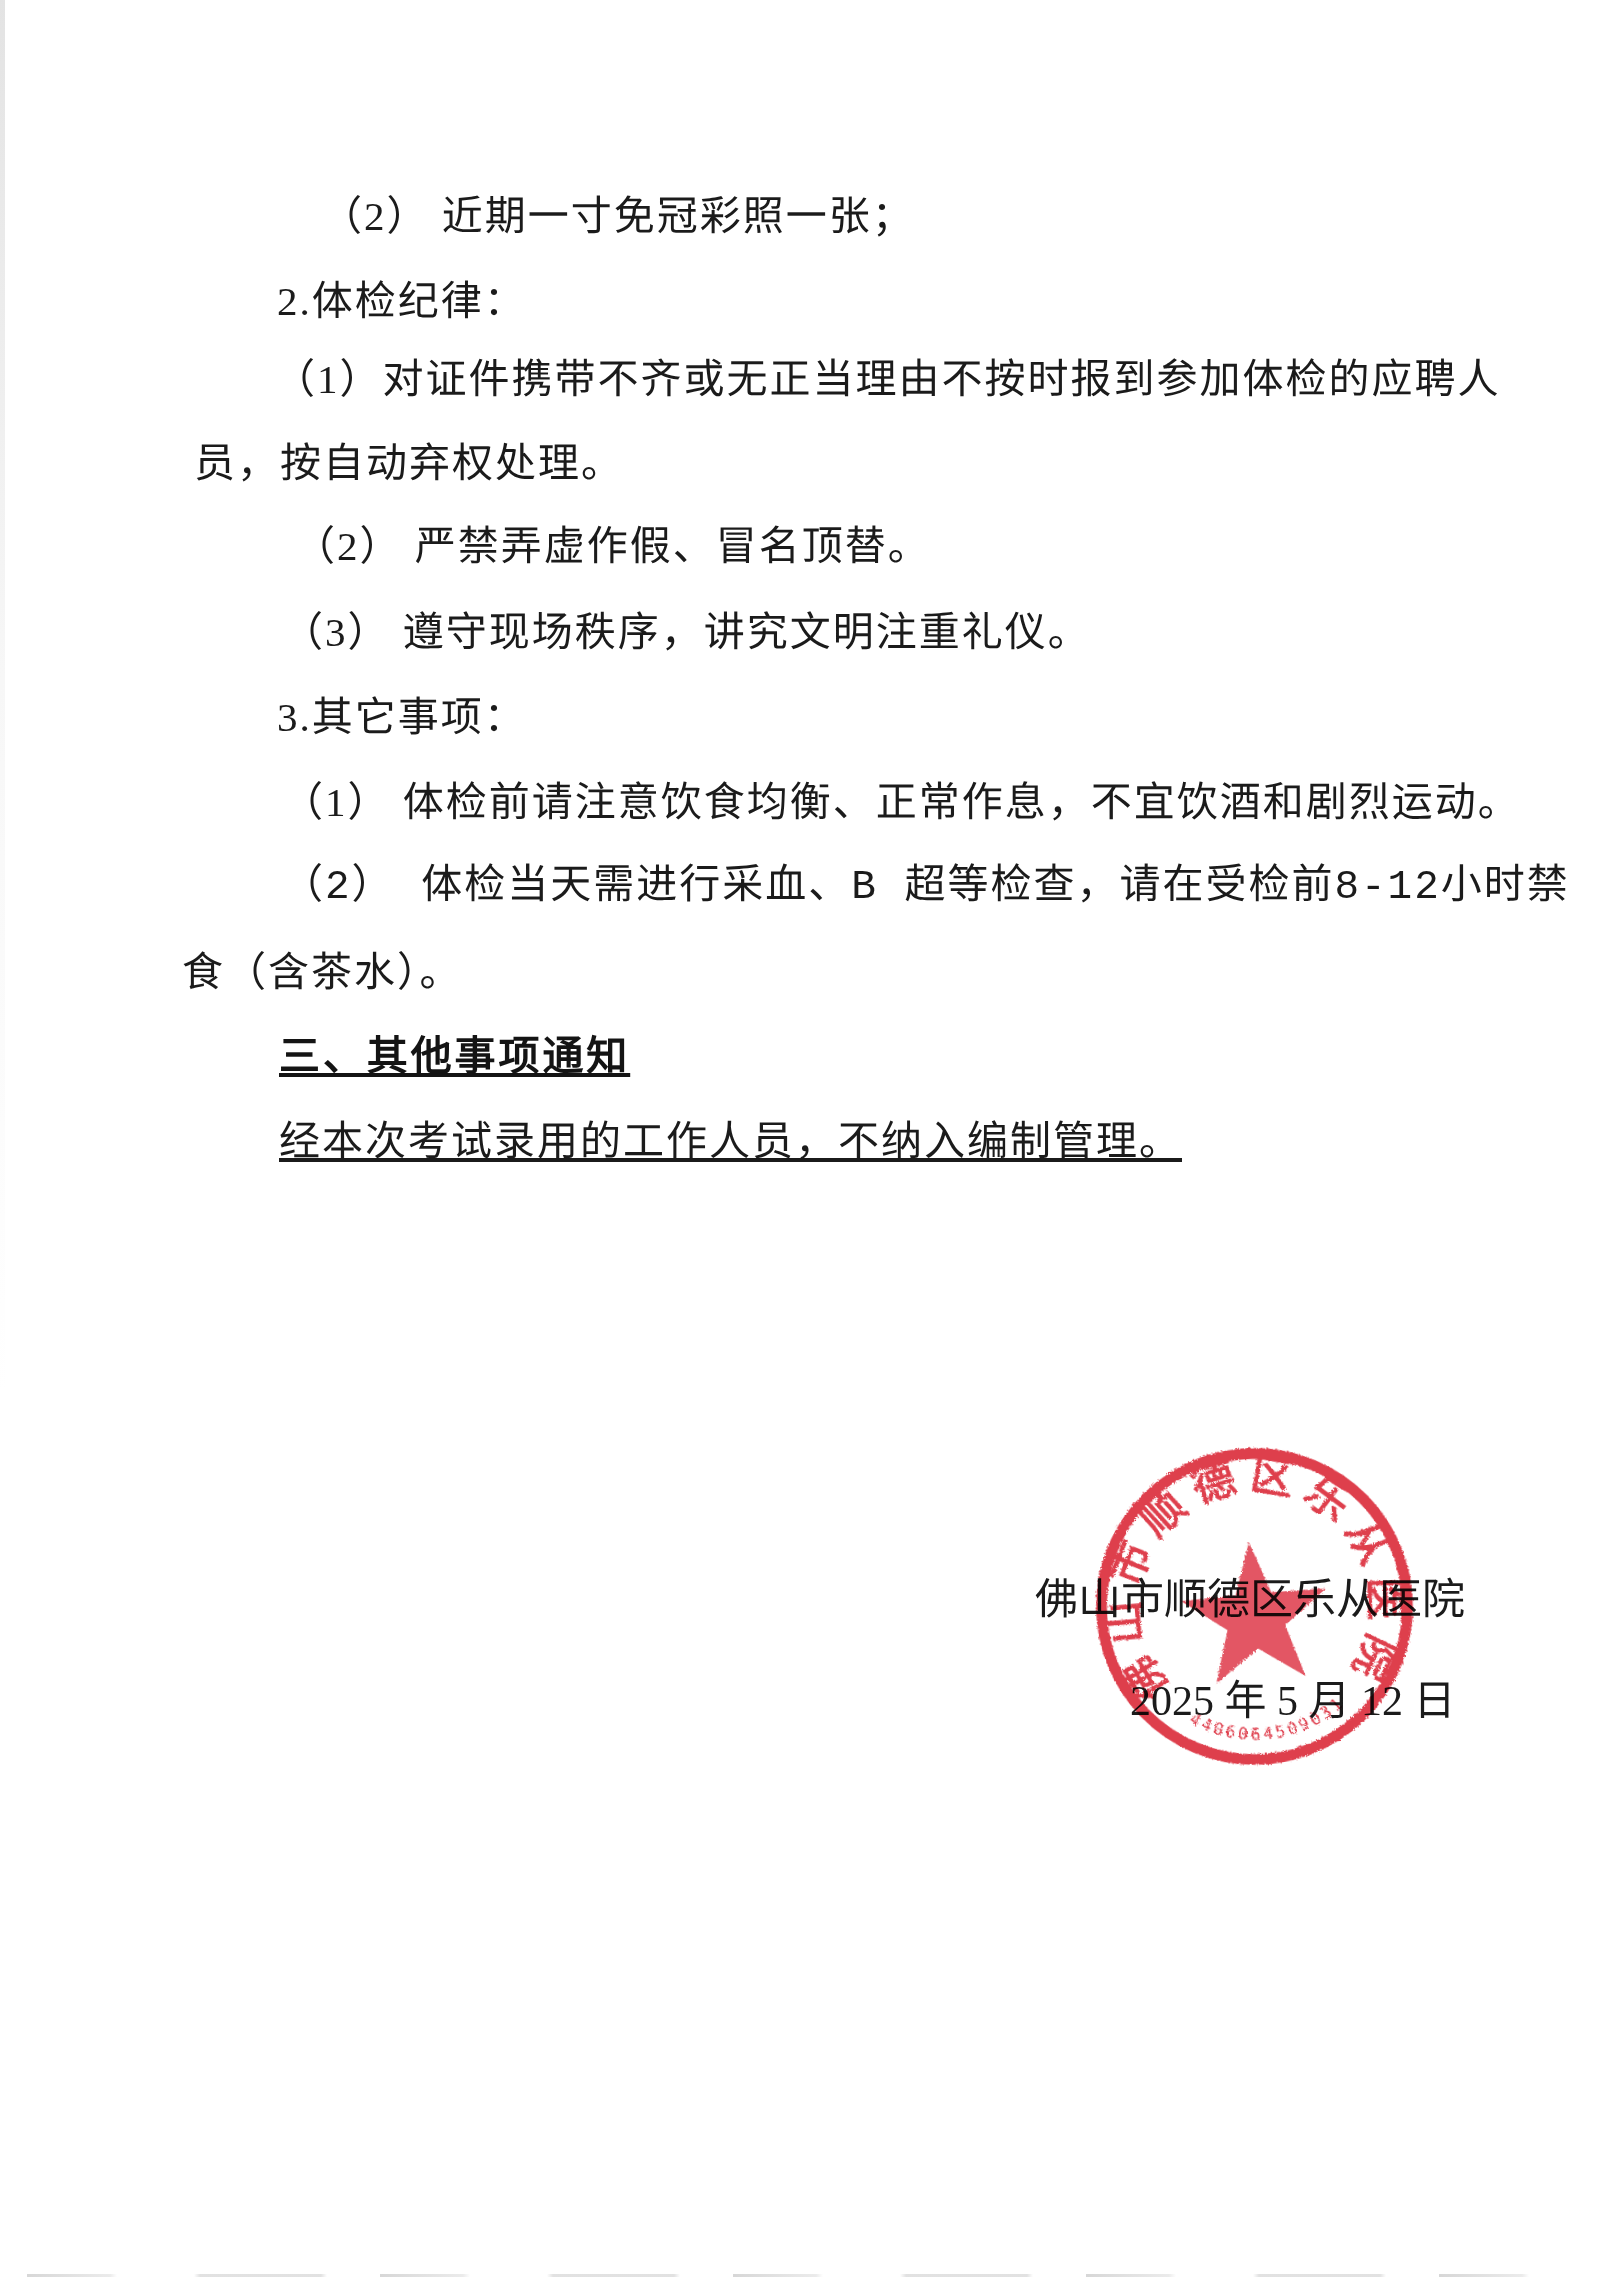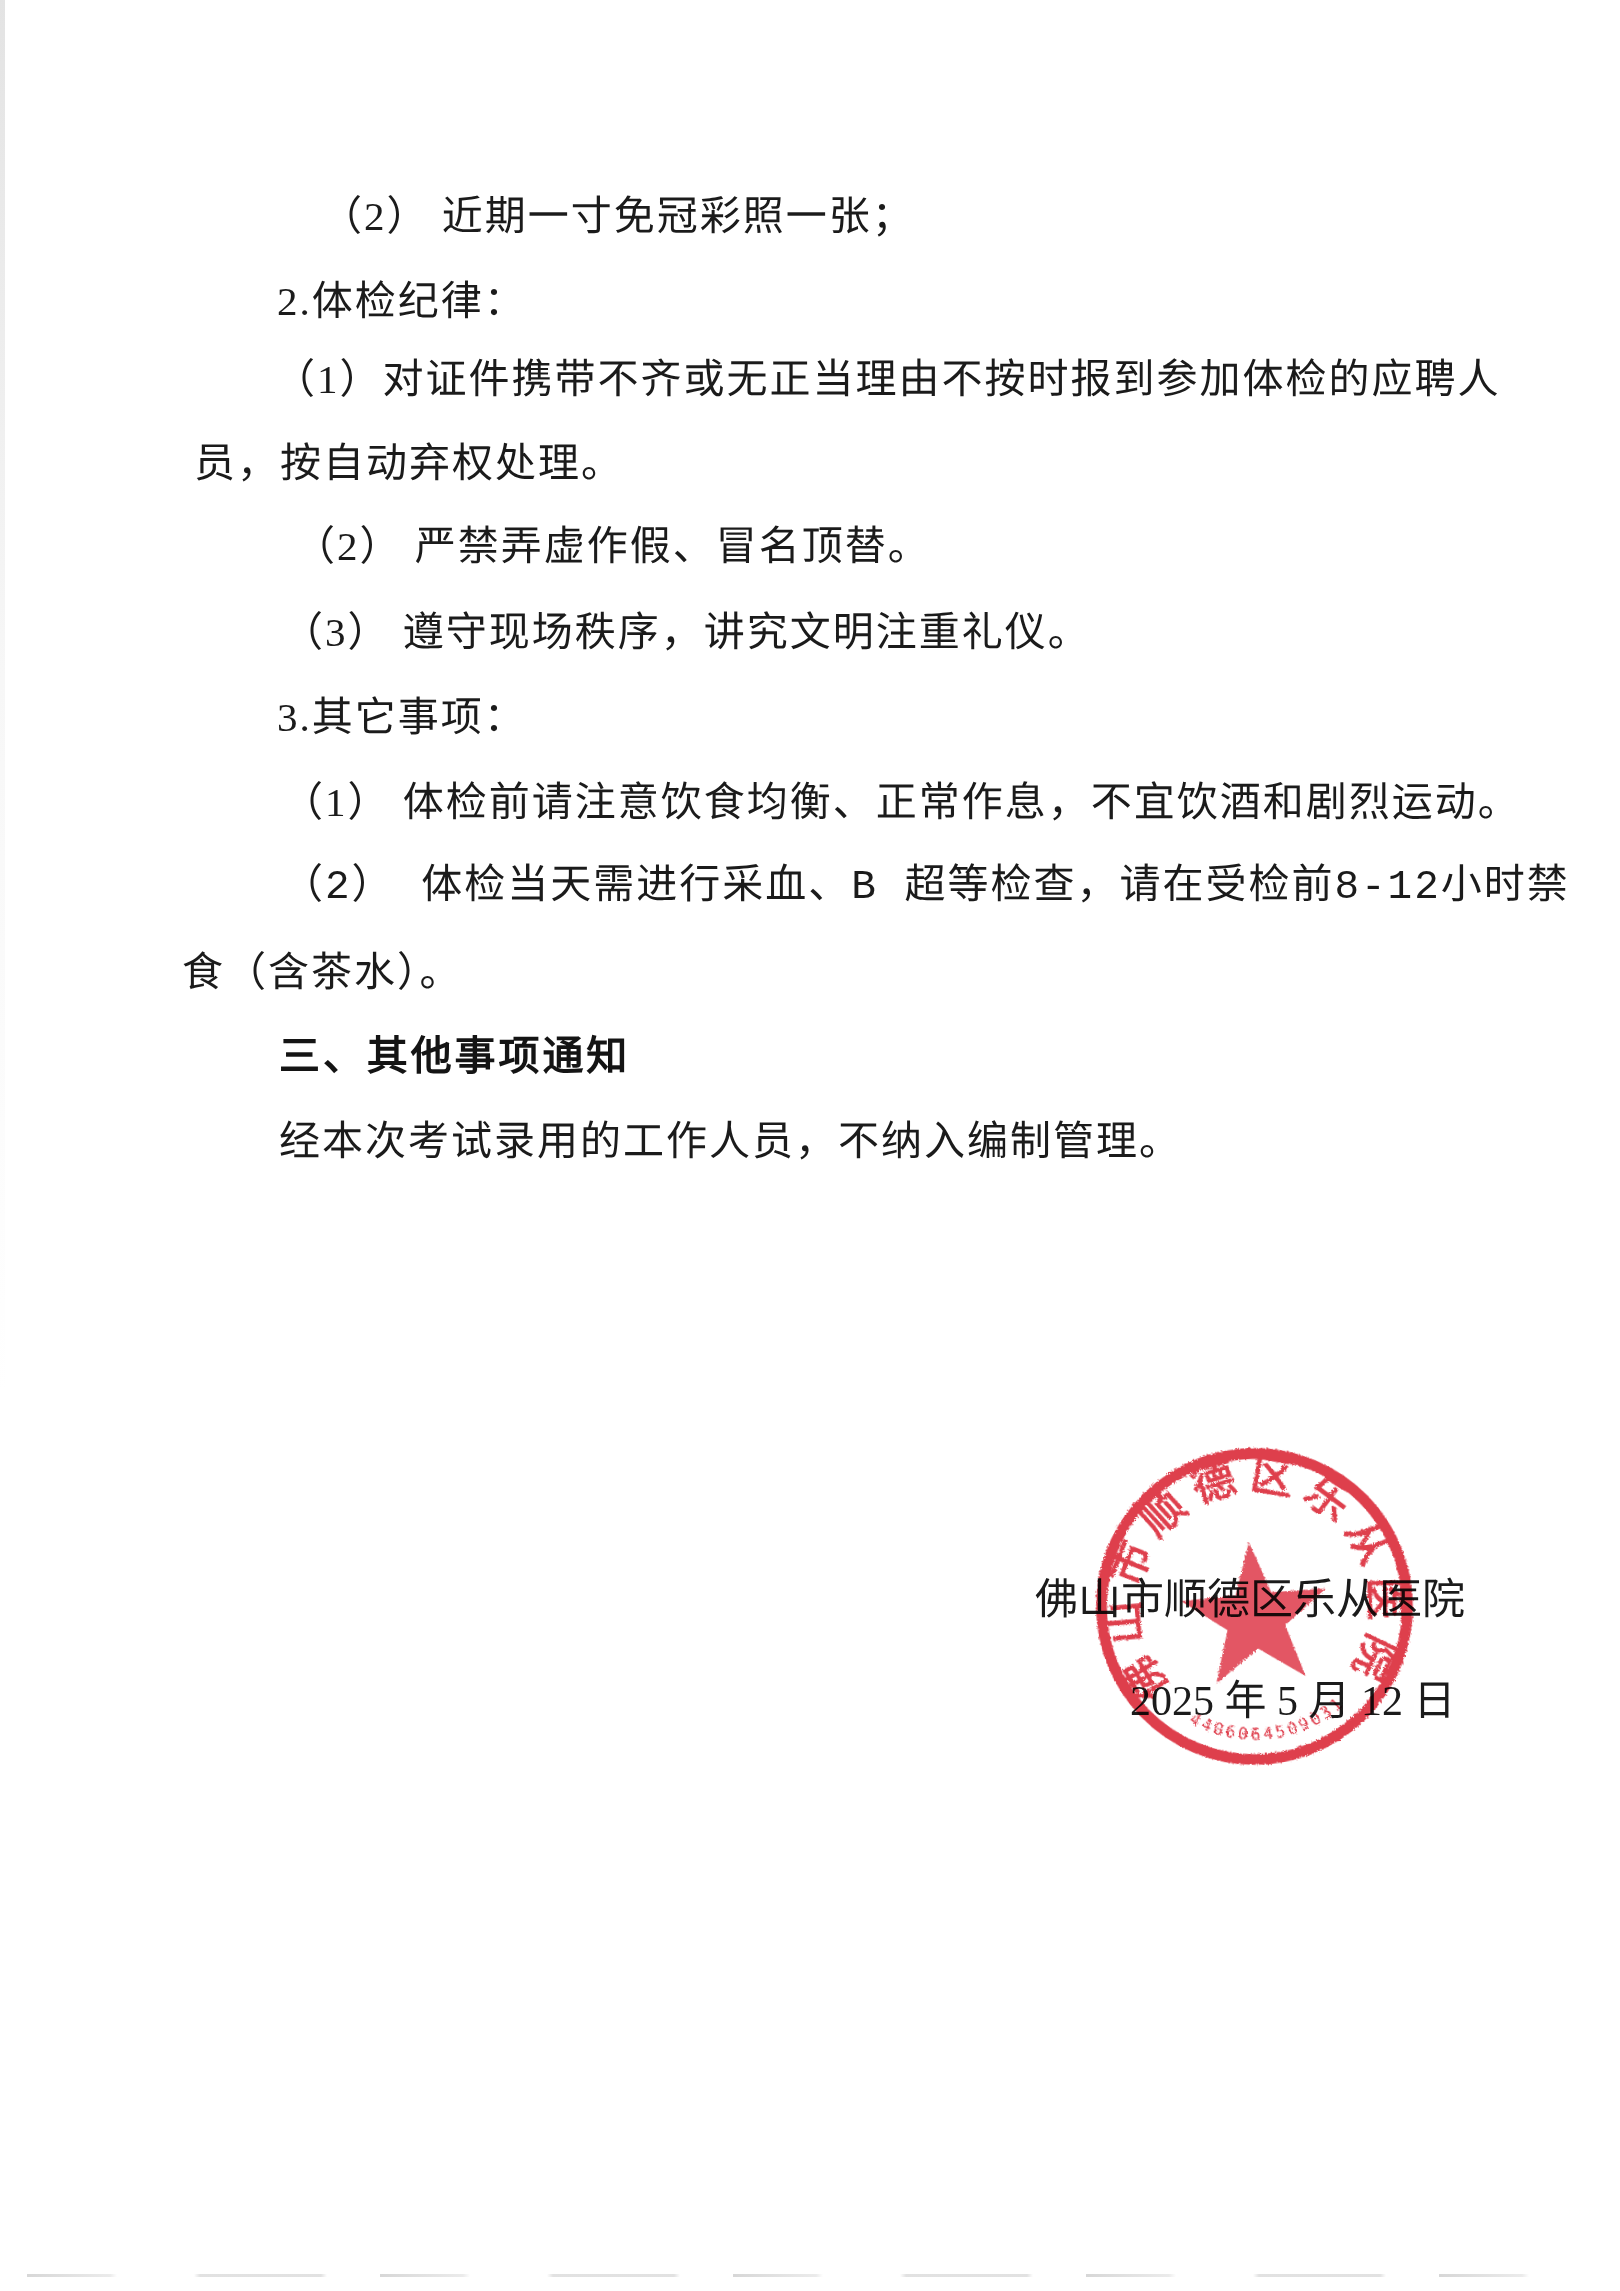--- a/index.html
+++ b/index.html
@@ -69,22 +69,22 @@
   <div class="text-line" style="top:193px;left:289px;margin-left:32px;">（2） 近期一寸免冠彩照一张；</div>
   <div class="text-line" style="top:278px;left:277px;">2.体检纪律：</div>
   <div class="text-line" style="top:356px;left:274px;">（1）对证件携带不齐或无正当理由不按时报到参加体检的应聘人</div>
   <div class="text-line" style="top:440px;left:194px;">员，按自动弃权处理。</div>
   <div class="text-line" style="top:523px;left:282px;margin-left:12px;">（2） 严禁弄虚作假、冒名顶替。</div>
   <div class="text-line" style="top:609px;left:282px;">（3） 遵守现场秩序，讲究文明注重礼仪。</div>
   <div class="text-line" style="top:694px;left:277px;">3.其它事项：</div>
   <div class="text-line" style="top:779px;left:282px;">（1） 体检前请注意饮食均衡、正常作息，不宜饮酒和剧烈运动。</div>
   <div class="text-line" style="top:864px;left:282px;font-family:Liberation Mono, monospace;">（2） 体检当天需进行采血、B 超等检查，请在受检前8-12小时禁</div>
   <div class="text-line" style="top:949px;left:182px;">食（含茶水）。</div>
-  <div class="text-line heading" style="top:1033px;left:279px;">三、其他事项通知</div>
-  <div class="text-line" style="top:1118px;left:279px;">经本次考试录用的工作人员，不纳入编制管理。</div>
+  <div class="text-line heading" style="top:1033px;left:279px;text-decoration:underline;">三、其他事项通知</div>
+  <div class="text-line" style="top:1118px;left:279px;text-decoration:underline;">经本次考试录用的工作人员，不纳入编制管理。</div>
 
   <div class="sig-line" style="top:1564px;left:1035px;">佛山市顺德区乐从医院</div>
   <div class="sig-line" style="top:1666px;left:1130px;font-size:42px;">2025 年 5 月 12 日</div>
 
   <div class="seal">
     <svg viewBox="0 0 364 364" xmlns="http://www.w3.org/2000/svg">
       <defs>
         <filter id="grain" x="-10%" y="-10%" width="120%" height="120%">
           <feTurbulence type="fractalNoise" baseFrequency="0.55" numOctaves="2" result="n"></feTurbulence>
           <feDisplacementMap in="SourceGraphic" in2="n" scale="4"></feDisplacementMap>

